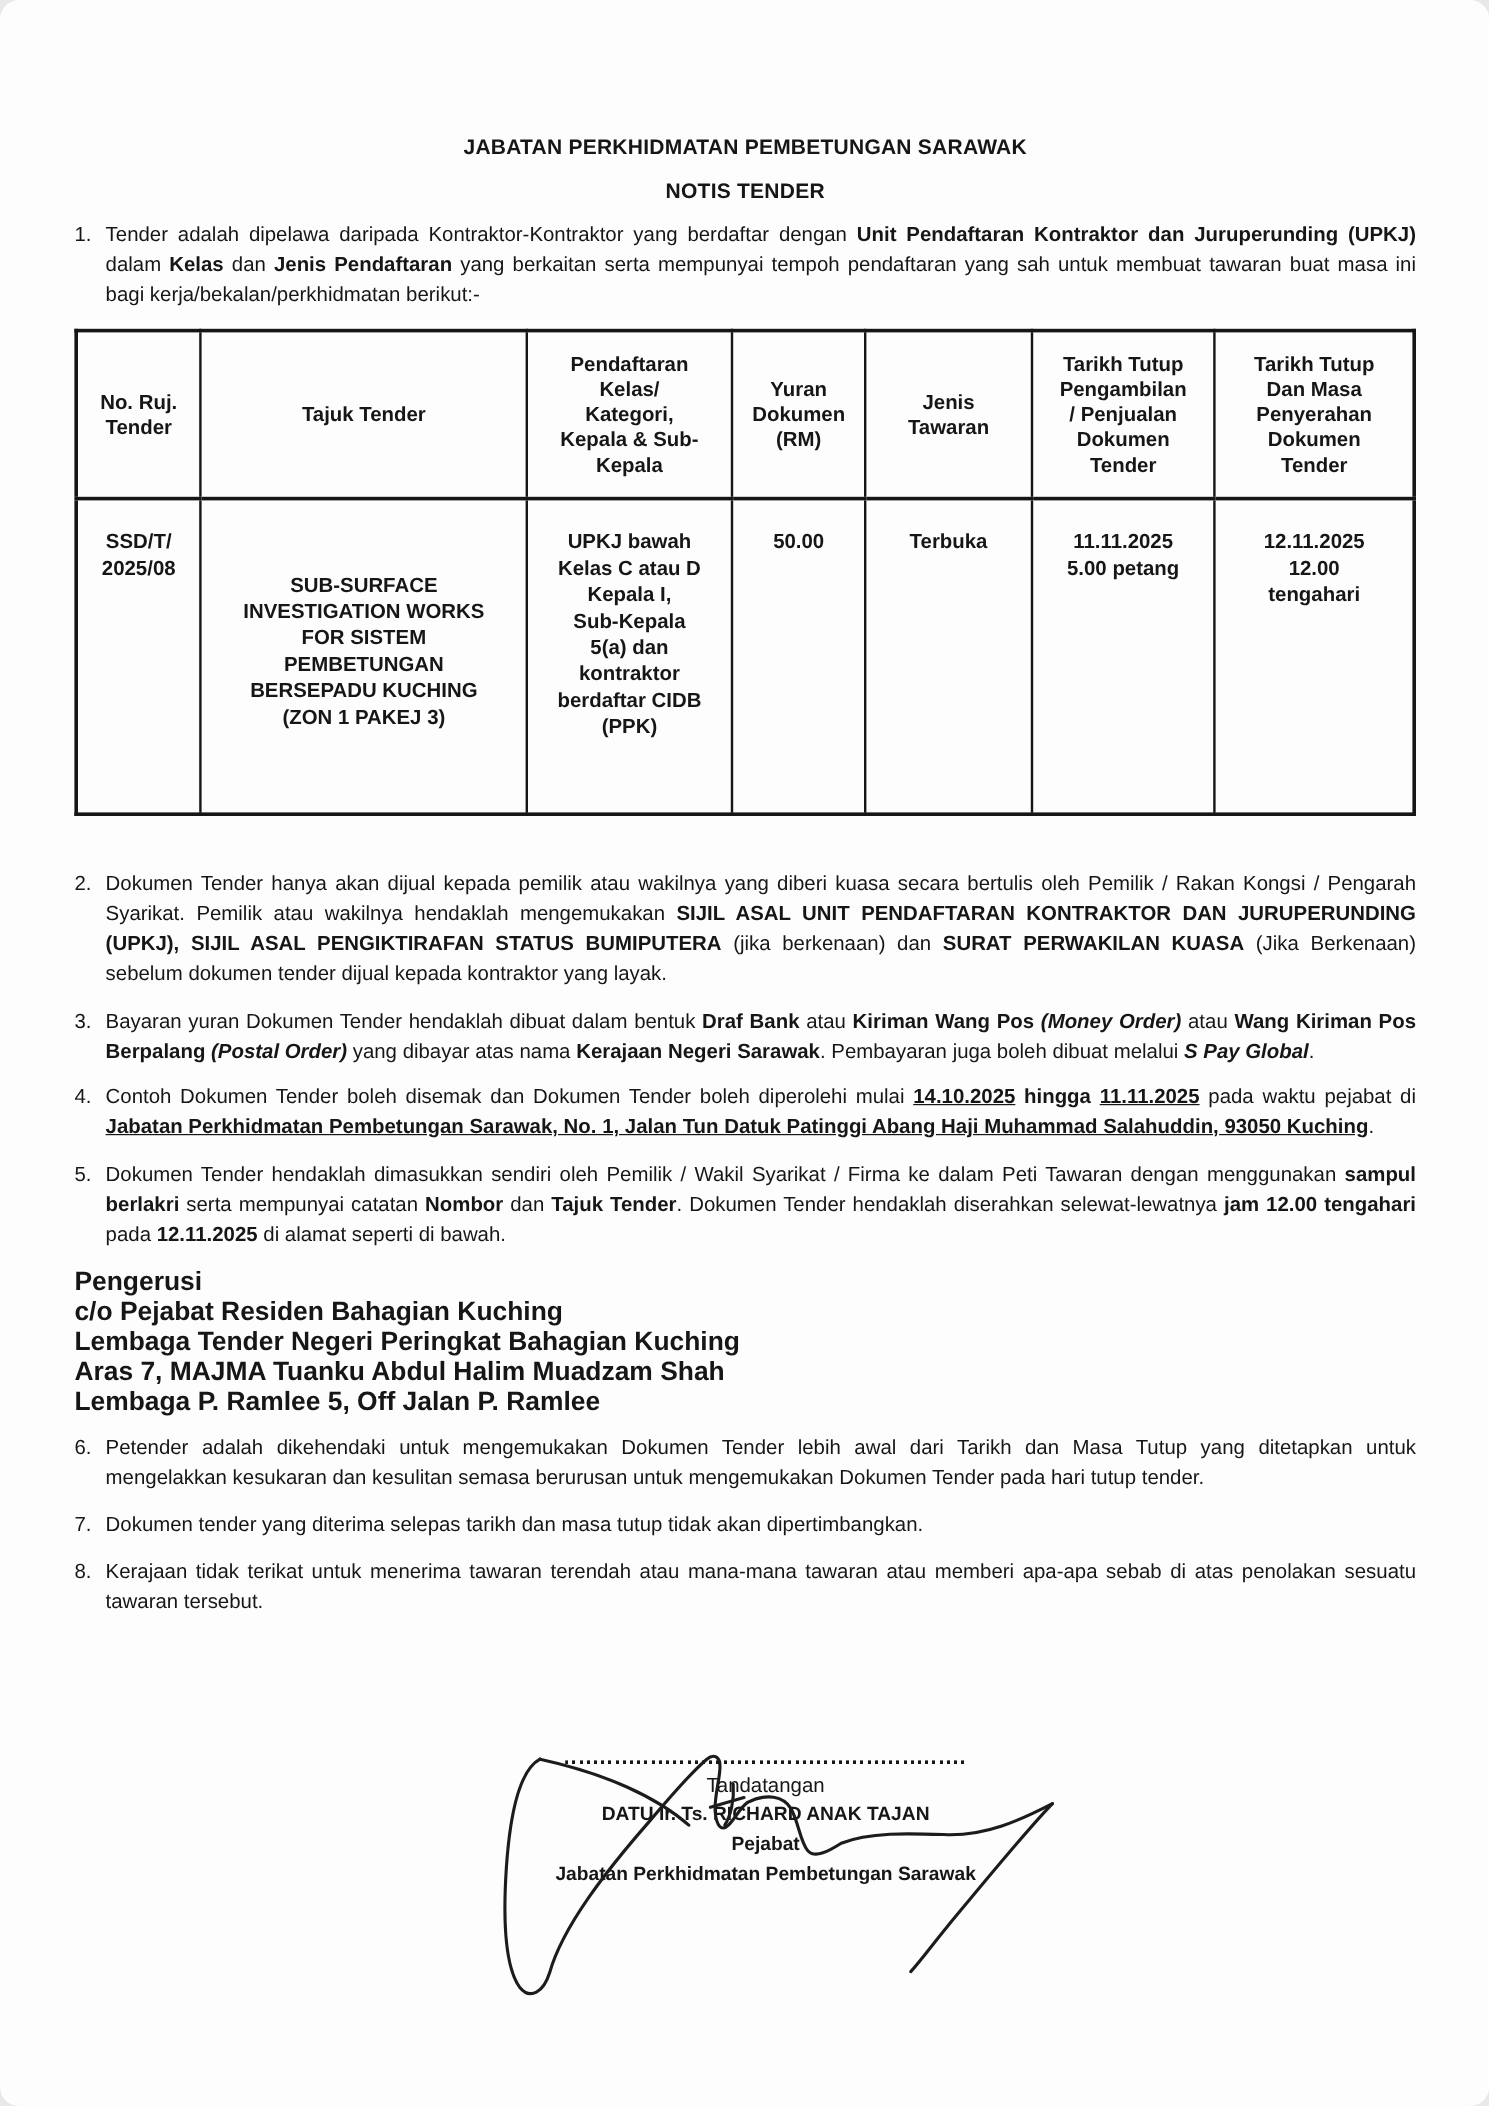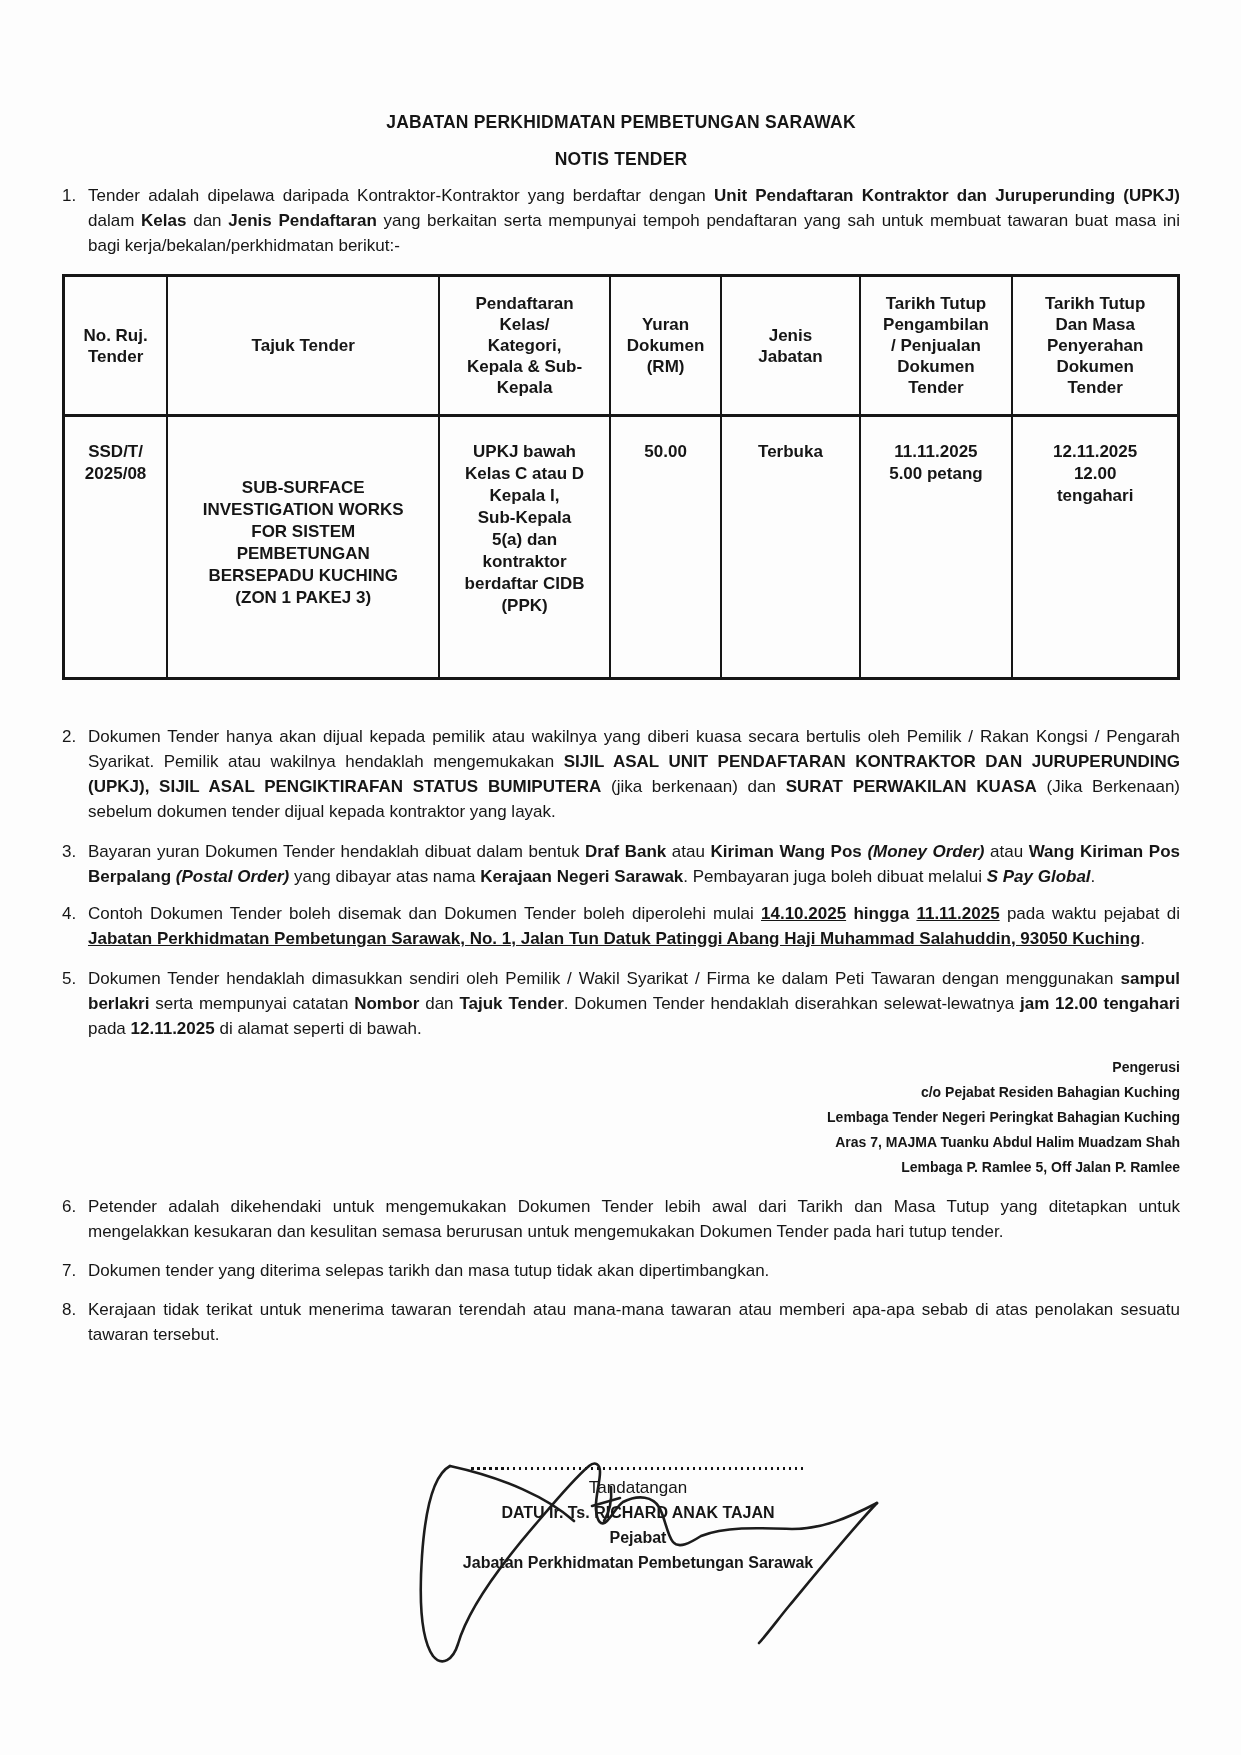--- a/index.html
+++ b/index.html
@@ -6,20 +6,21 @@
   .page{
     position:relative;
     width:1241px;height:1755px;
     background:#fdfdfd;
     color:#161616;
     font-family:"Liberation Sans", sans-serif;
     box-sizing:border-box;
     padding:112px 61px 0 62px;
     margin:0 auto;
     overflow:hidden;
+    border-radius:16px;
   }
   .h1{
     text-align:center;font-weight:bold;font-size:17.5px;line-height:21px;
     letter-spacing:.2px;
   }
   .h2{
     text-align:center;font-weight:bold;font-size:17.5px;line-height:21px;
     margin-top:16px;letter-spacing:.2px;
   }
   .item{
@@ -56,23 +57,23 @@
   table.tender td{
     line-height:22px;
     height:228px;
     vertical-align:top;
     padding-top:24px;
   }
   table.tender td.c2{vertical-align:middle;padding-top:0;text-align:center;}
   
   .address{
     margin-top:14px;
-    text-align:right;
+    text-align:left;
     font-weight:bold;
-    font-size:14px;line-height:25px;
+    font-size:22px;line-height:25px;
   }
   
   .sig{
     margin-top:120px;
     margin-left:366px;
     width:420px;
     text-align:center;
     font-size:17px;line-height:25px;
   }
   .sig .dots{
@@ -114,21 +115,21 @@
       <th>Tajuk Tender</th>
       <th>Pendaftaran
 Kelas/
 Kategori,
 Kepala &amp; Sub-
 Kepala</th>
       <th>Yuran
 Dokumen
 (RM)</th>
       <th>Jenis
-Jabatan</th>
+Tawaran</th>
       <th>Tarikh Tutup
 Pengambilan
 / Penjualan
 Dokumen
 Tender</th>
       <th>Tarikh Tutup
 Dan Masa
 Penyerahan
 Dokumen
 Tender</th>

